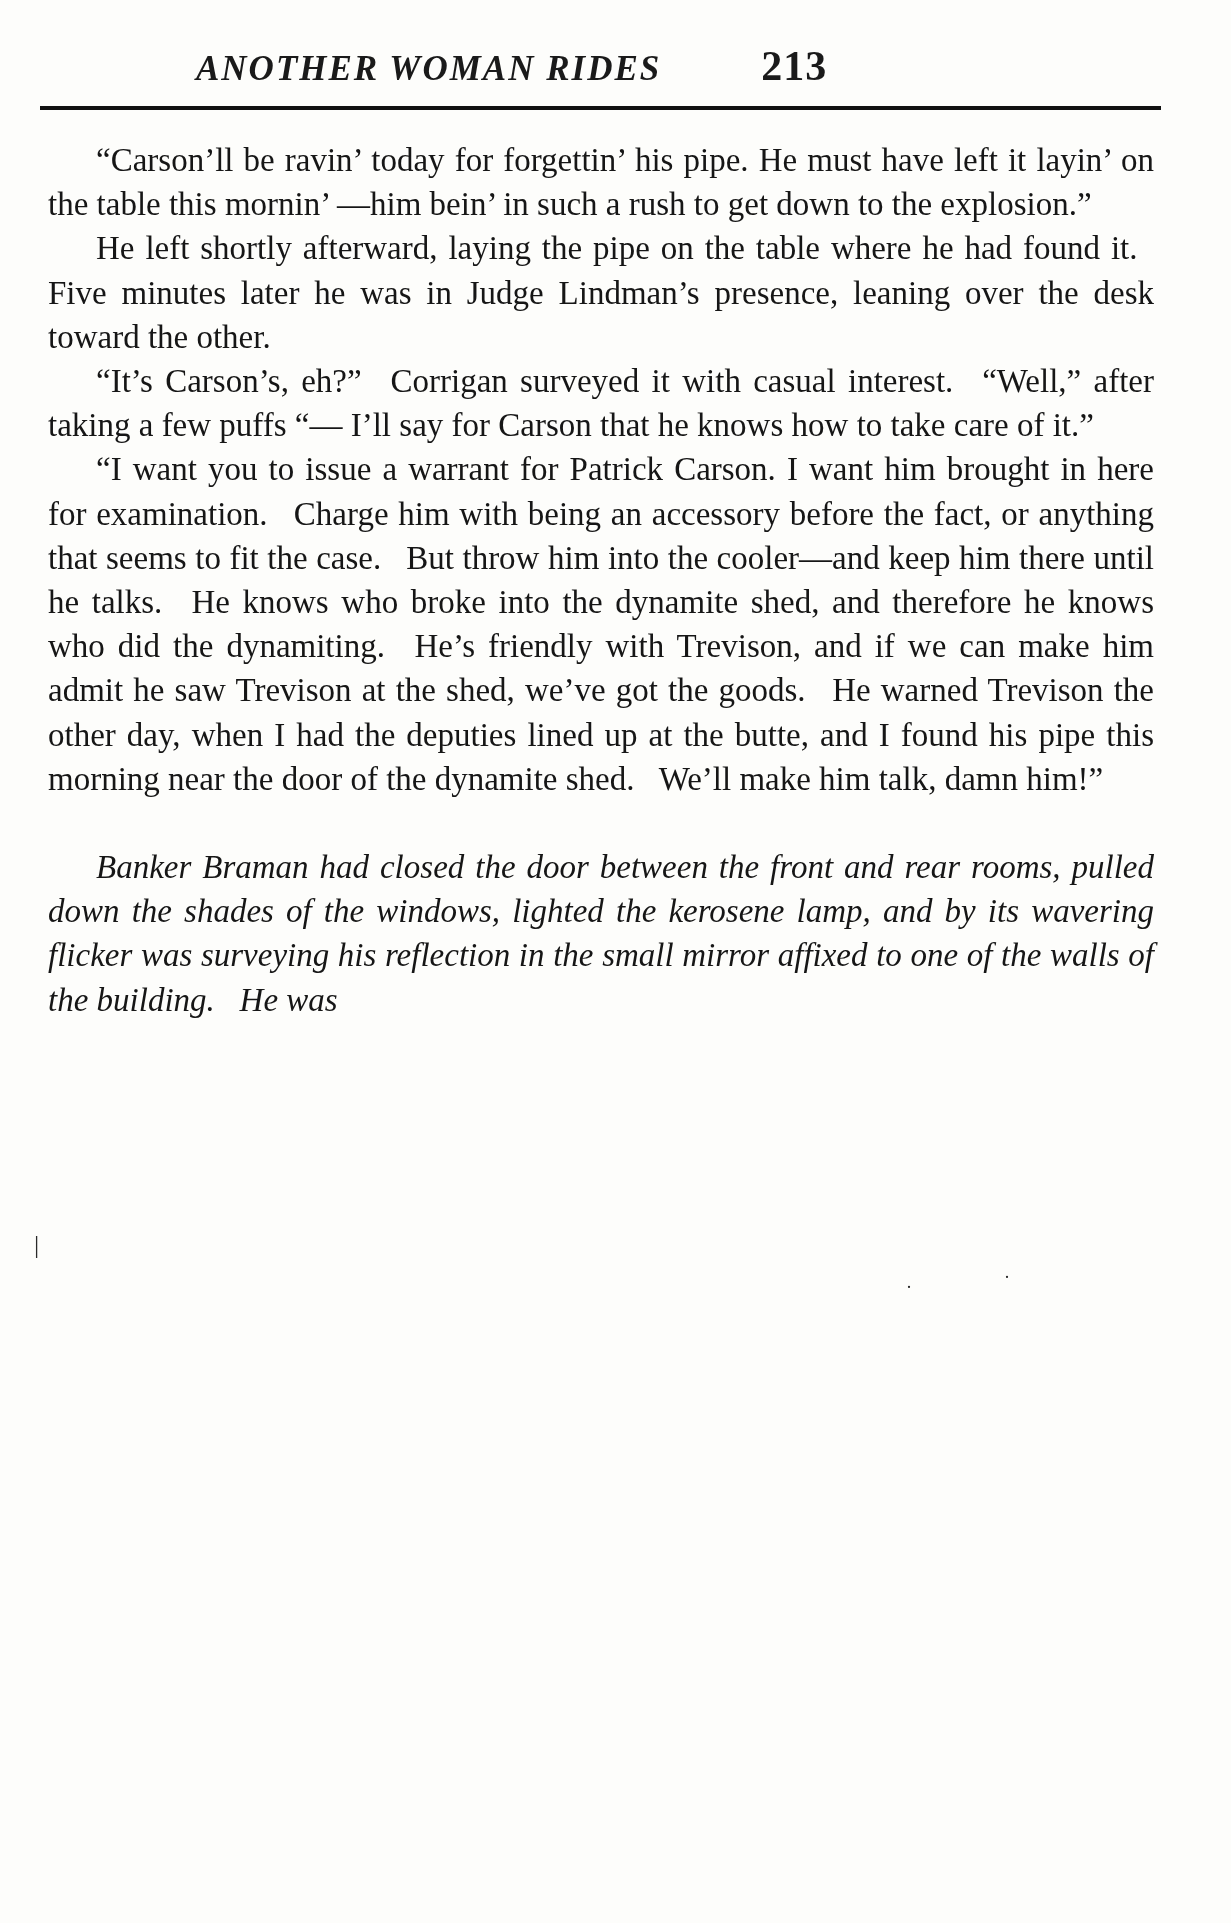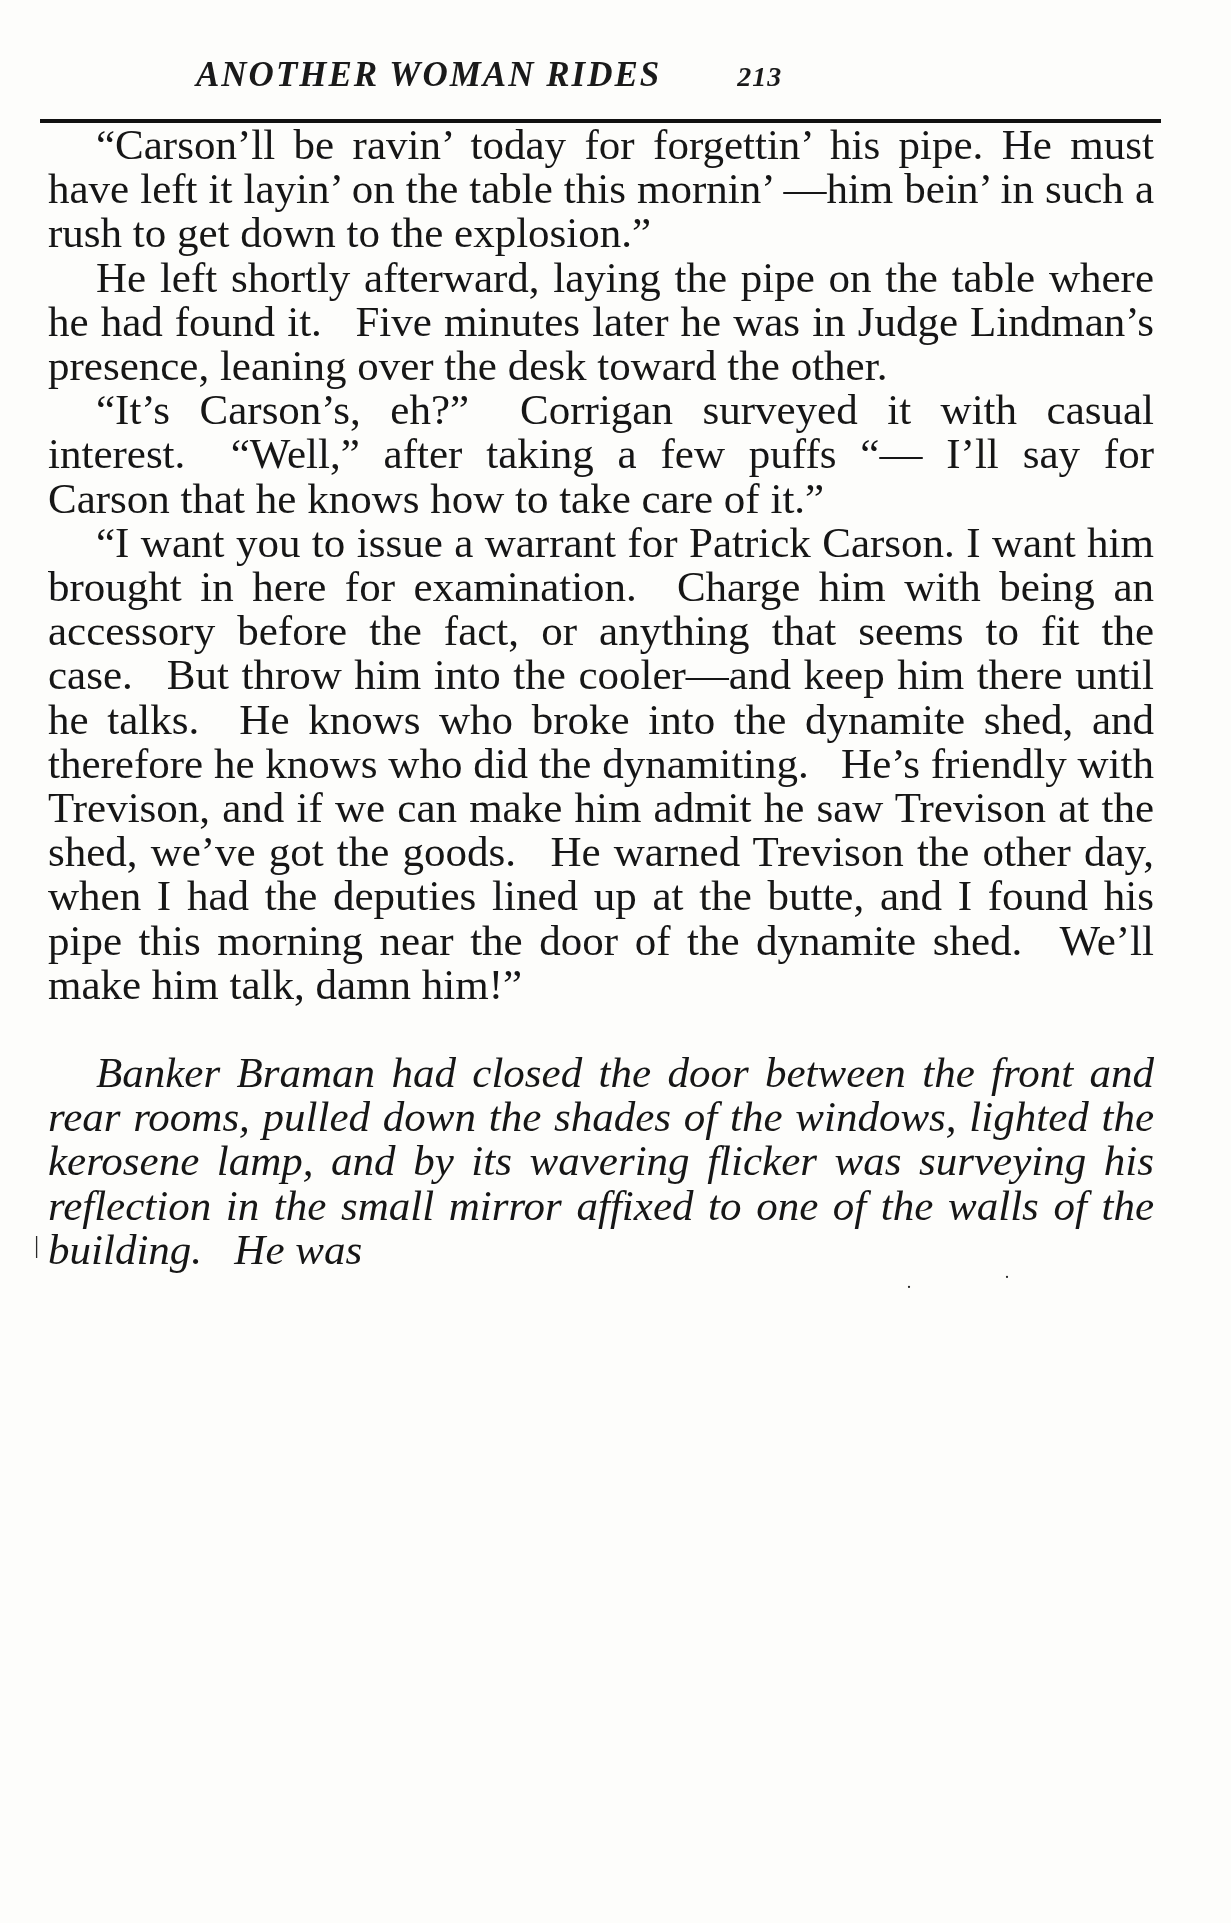--- a/index.html
+++ b/index.html
@@ -18,54 +18,54 @@
     position: relative;
     width: 1231px;
     height: 1923px;
     box-sizing: border-box;
     padding: 0;
     background: #fdfdfb;
   }
   .page-inner {
     position: absolute;
     left: 40px;
-    top: 55px;
+    top: 42px;
     width: 1120px;
   }
   .running-head {
     position: relative;
     display: flex;
     align-items: baseline;
     justify-content: flex-start;
     padding: 0 4px 0 6px;
     height: 62px;
   }
   .head-title {
     font-style: italic;
     font-weight: 700;
     font-size: 35px;
     letter-spacing: 2.0px;
     margin-left: 150px;
     white-space: nowrap;
   }
   .head-folio {
     font-weight: 700;
-    font-size: 28px;
+    font-size: 42px;
     letter-spacing: 1px;
-    margin-left: 76px;
-    font-style: italic;
+    margin-left: 100px;
   }
   .head-rule {
     border-bottom: 4px solid #111;
     width: 1121px;
     margin-top: 2px;
   }
   .body-text {
+    margin-top: 28px;
     padding: 0 6px 0 8px;
-    font-size: 43px;
+    font-size: 33px;
     line-height: 44.2px;
     text-align: justify;
     text-justify: inter-word;
     color: #161616;
   }
   .body-text p {
     margin: 0;
     text-indent: 48px;
   }
   .body-text p.gap {

